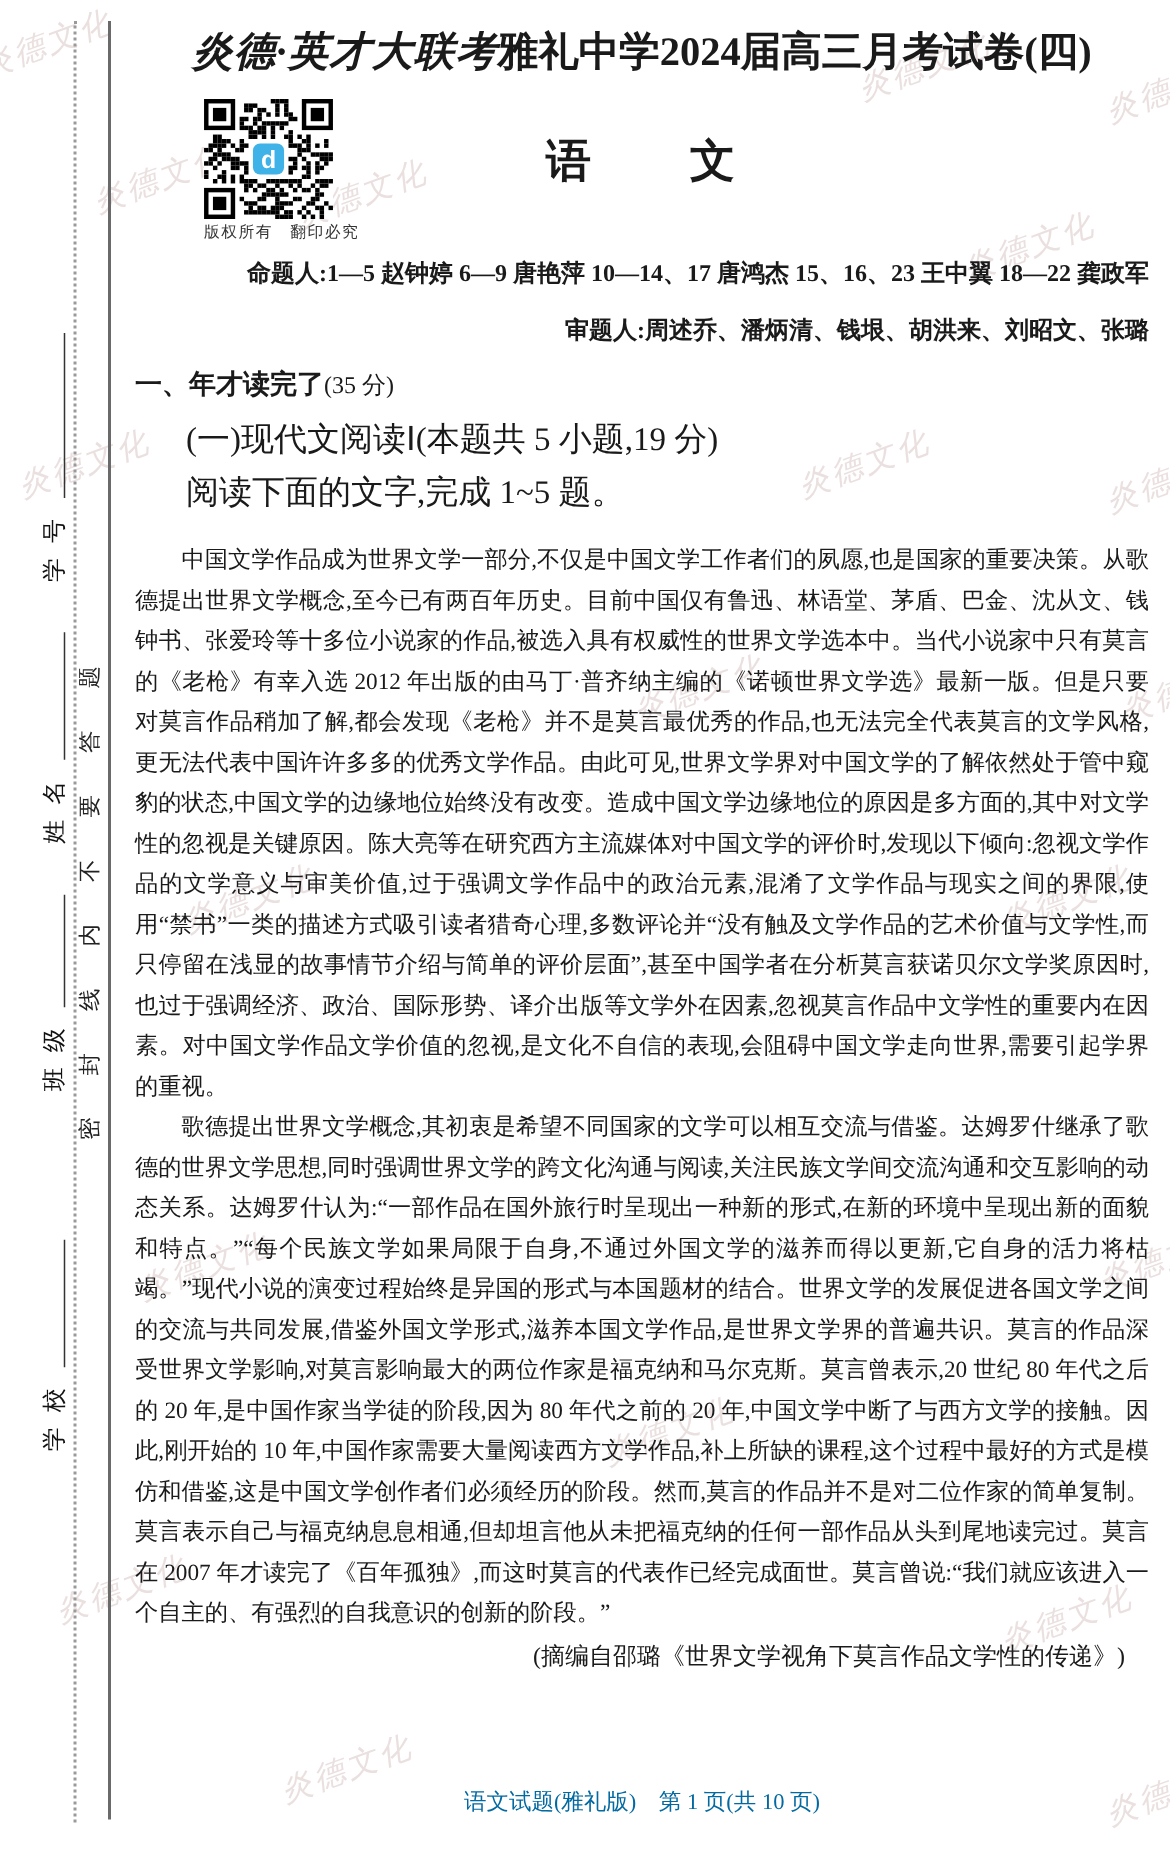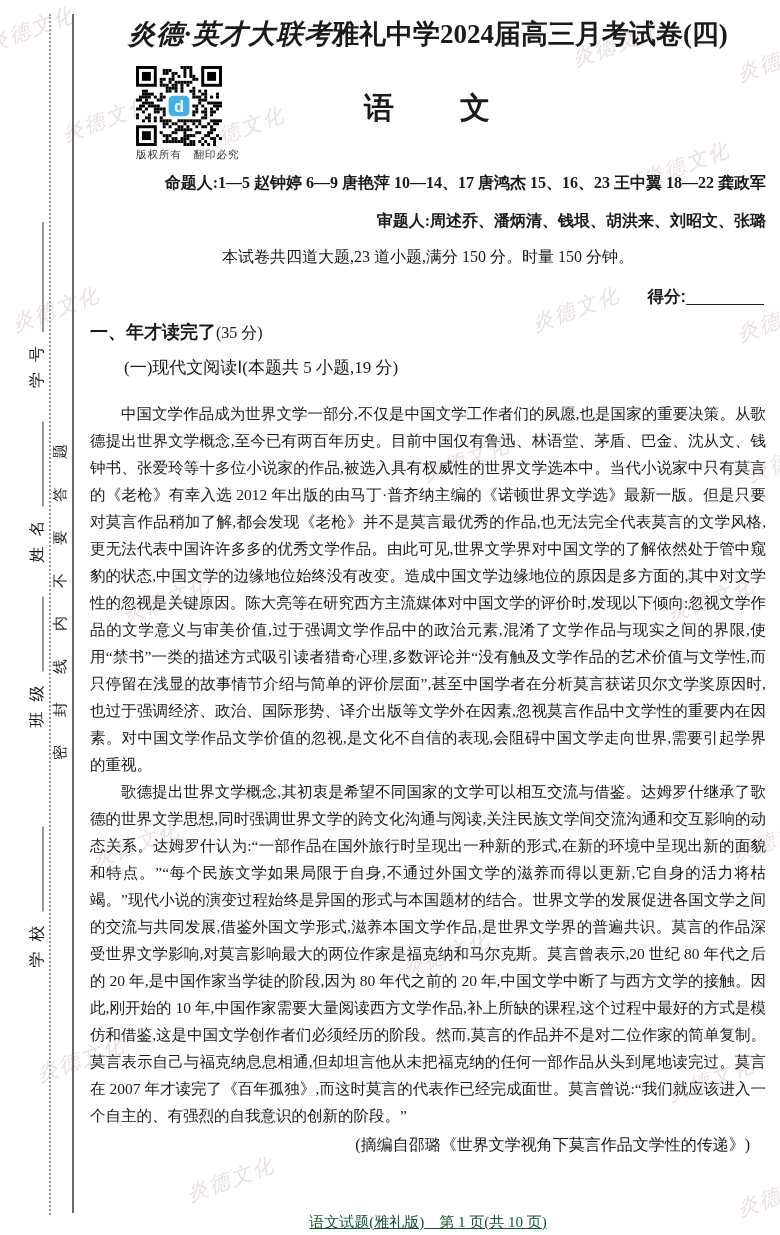--- a/index.html
+++ b/index.html
@@ -50,21 +50,21 @@
     margin:16px 2px 0 0;text-align:right;font-size:16.5px;line-height:24px;font-weight:bold;
     font-family:"Liberation Sans",sans-serif;
   }
   .score .blank{display:inline-block;width:78px;border-bottom:1.6px solid #222;height:18px;vertical-align:-3px;}
   .sec{
     margin:12px 0 0 0;font-size:18px;line-height:25px;font-weight:bold;
     font-family:"Liberation Sans",sans-serif;
   }
   .sec .secscore{font-family:"Liberation Serif",serif;font-weight:normal;font-size:16px;}
   .subsec,.instr{
-    margin:11px 0 0 0;padding-left:34px;font-size:17px;line-height:24px;
+    margin:11px 0 0 0;padding-left:34px;font-size:22px;line-height:24px;
     font-family:"Liberation Serif",serif;
   }
   .matlabel{
     margin:8px 0 0 0;padding-left:26px;font-size:15px;line-height:21px;font-weight:bold;
     font-family:"Liberation Sans",sans-serif;
   }
   .passage p{
     margin:0;font-size:15.5px;line-height:27px;text-align:justify;text-indent:2em;
     font-family:"Liberation Serif",serif;
   }
@@ -75,22 +75,22 @@
   }
   
   .qrwrap{position:absolute;left:136px;top:66px;width:96px;z-index:5;text-align:left;}
   .qrwrap svg{display:block;}
   .qr-caption{
     margin-top:2px;font-size:10.5px;letter-spacing:1px;color:#333;
     font-family:"Liberation Sans",sans-serif;white-space:nowrap;
   }
   
   .footer{
-    position:absolute;left:90px;width:676px;bottom:3px;z-index:4;text-align:center;
-    font-size:15px;font-family:"Liberation Serif",serif;color:#14532d;text-decoration:underline;
+    position:absolute;left:90px;width:676px;bottom:24px;z-index:4;text-align:center;
+    font-size:15px;font-family:"Liberation Serif",serif;color:#0369a1;
   }
 </style>
 </head>
 <body>
 
 <div id="wm-layer">
     <div class="wm" style="left: -15px; top: 15px;">炎德文化</div>
     <div class="wm" style="left: 570px; top: 30px;">炎德文化</div>
     <div class="wm" style="left: 735px; top: 45px;">炎德文化</div>
     <div class="wm" style="left: 60px; top: 105px;">炎德文化</div>
@@ -384,30 +384,27 @@
   <div class="qr-caption">版权所有　翻印必究</div>
 </div>
 
 <div id="content">
   <h1 class="title"><span class="brand">炎德·英才大联考</span><span>雅礼中学2024届高三月考试卷(四)</span></h1>
 
   <div class="subject">语　　文</div>
 
   <div class="centerline first">命题人:1—5 赵钟婷 6—9 唐艳萍 10—14、17 唐鸿杰 15、16、23 王中翼 18—22 龚政军</div>
   <div class="centerline">审题人:周述乔、潘炳清、钱垠、胡洪来、刘昭文、张璐</div>
-  <div class="examinfo">本试卷共四道大题,23 道小题,满分 150 分。时量 150 分钟。</div>
-
-  <div class="score">
-    <span>得分:</span><span class="blank"></span>
-  </div>
+
 
   <div class="sec">
     <span>一、年才读完了</span><span class="secscore">(35 分)</span>
   </div>
   <div class="subsec">(一)现代文阅读Ⅰ(本题共 5 小题,19 分)</div>
+  <div class="instr">阅读下面的文字,完成 1~5 题。</div>
 
   <div class="passage">
     <p class="first">中国文学作品成为世界文学一部分,不仅是中国文学工作者们的夙愿,也是国家的重要决策。从歌德提出世界文学概念,至今已有两百年历史。目前中国仅有鲁迅、林语堂、茅盾、巴金、沈从文、钱钟书、张爱玲等十多位小说家的作品,被选入具有权威性的世界文学选本中。当代小说家中只有莫言的《老枪》有幸入选 2012 年出版的由马丁·普齐纳主编的《诺顿世界文学选》最新一版。但是只要对莫言作品稍加了解,都会发现《老枪》并不是莫言最优秀的作品,也无法完全代表莫言的文学风格,更无法代表中国许许多多的优秀文学作品。由此可见,世界文学界对中国文学的了解依然处于管中窥豹的状态,中国文学的边缘地位始终没有改变。造成中国文学边缘地位的原因是多方面的,其中对文学性的忽视是关键原因。陈大亮等在研究西方主流媒体对中国文学的评价时,发现以下倾向:忽视文学作品的文学意义与审美价值,过于强调文学作品中的政治元素,混淆了文学作品与现实之间的界限,使用“禁书”一类的描述方式吸引读者猎奇心理,多数评论并“没有触及文学作品的艺术价值与文学性,而只停留在浅显的故事情节介绍与简单的评价层面”,甚至中国学者在分析莫言获诺贝尔文学奖原因时,也过于强调经济、政治、国际形势、译介出版等文学外在因素,忽视莫言作品中文学性的重要内在因素。对中国文学作品文学价值的忽视,是文化不自信的表现,会阻碍中国文学走向世界,需要引起学界的重视。</p>
     <p>歌德提出世界文学概念,其初衷是希望不同国家的文学可以相互交流与借鉴。达姆罗什继承了歌德的世界文学思想,同时强调世界文学的跨文化沟通与阅读,关注民族文学间交流沟通和交互影响的动态关系。达姆罗什认为:“一部作品在国外旅行时呈现出一种新的形式,在新的环境中呈现出新的面貌和特点。”“每个民族文学如果局限于自身,不通过外国文学的滋养而得以更新,它自身的活力将枯竭。”现代小说的演变过程始终是异国的形式与本国题材的结合。世界文学的发展促进各国文学之间的交流与共同发展,借鉴外国文学形式,滋养本国文学作品,是世界文学界的普遍共识。莫言的作品深受世界文学影响,对莫言影响最大的两位作家是福克纳和马尔克斯。莫言曾表示,20 世纪 80 年代之后的 20 年,是中国作家当学徒的阶段,因为 80 年代之前的 20 年,中国文学中断了与西方文学的接触。因此,刚开始的 10 年,中国作家需要大量阅读西方文学作品,补上所缺的课程,这个过程中最好的方式是模仿和借鉴,这是中国文学创作者们必须经历的阶段。然而,莫言的作品并不是对二位作家的简单复制。莫言表示自己与福克纳息息相通,但却坦言他从未把福克纳的任何一部作品从头到尾地读完过。莫言在 2007 年才读完了《百年孤独》,而这时莫言的代表作已经完成面世。莫言曾说:“我们就应该进入一个自主的、有强烈的自我意识的创新的阶段。”</p>
   </div>
 
   <div class="attribution">(摘编自邵璐《世界文学视角下莫言作品文学性的传递》)</div>
 </div>
 
 <div class="footer">语文试题(雅礼版)　第 1 页(共 10 页)</div>

